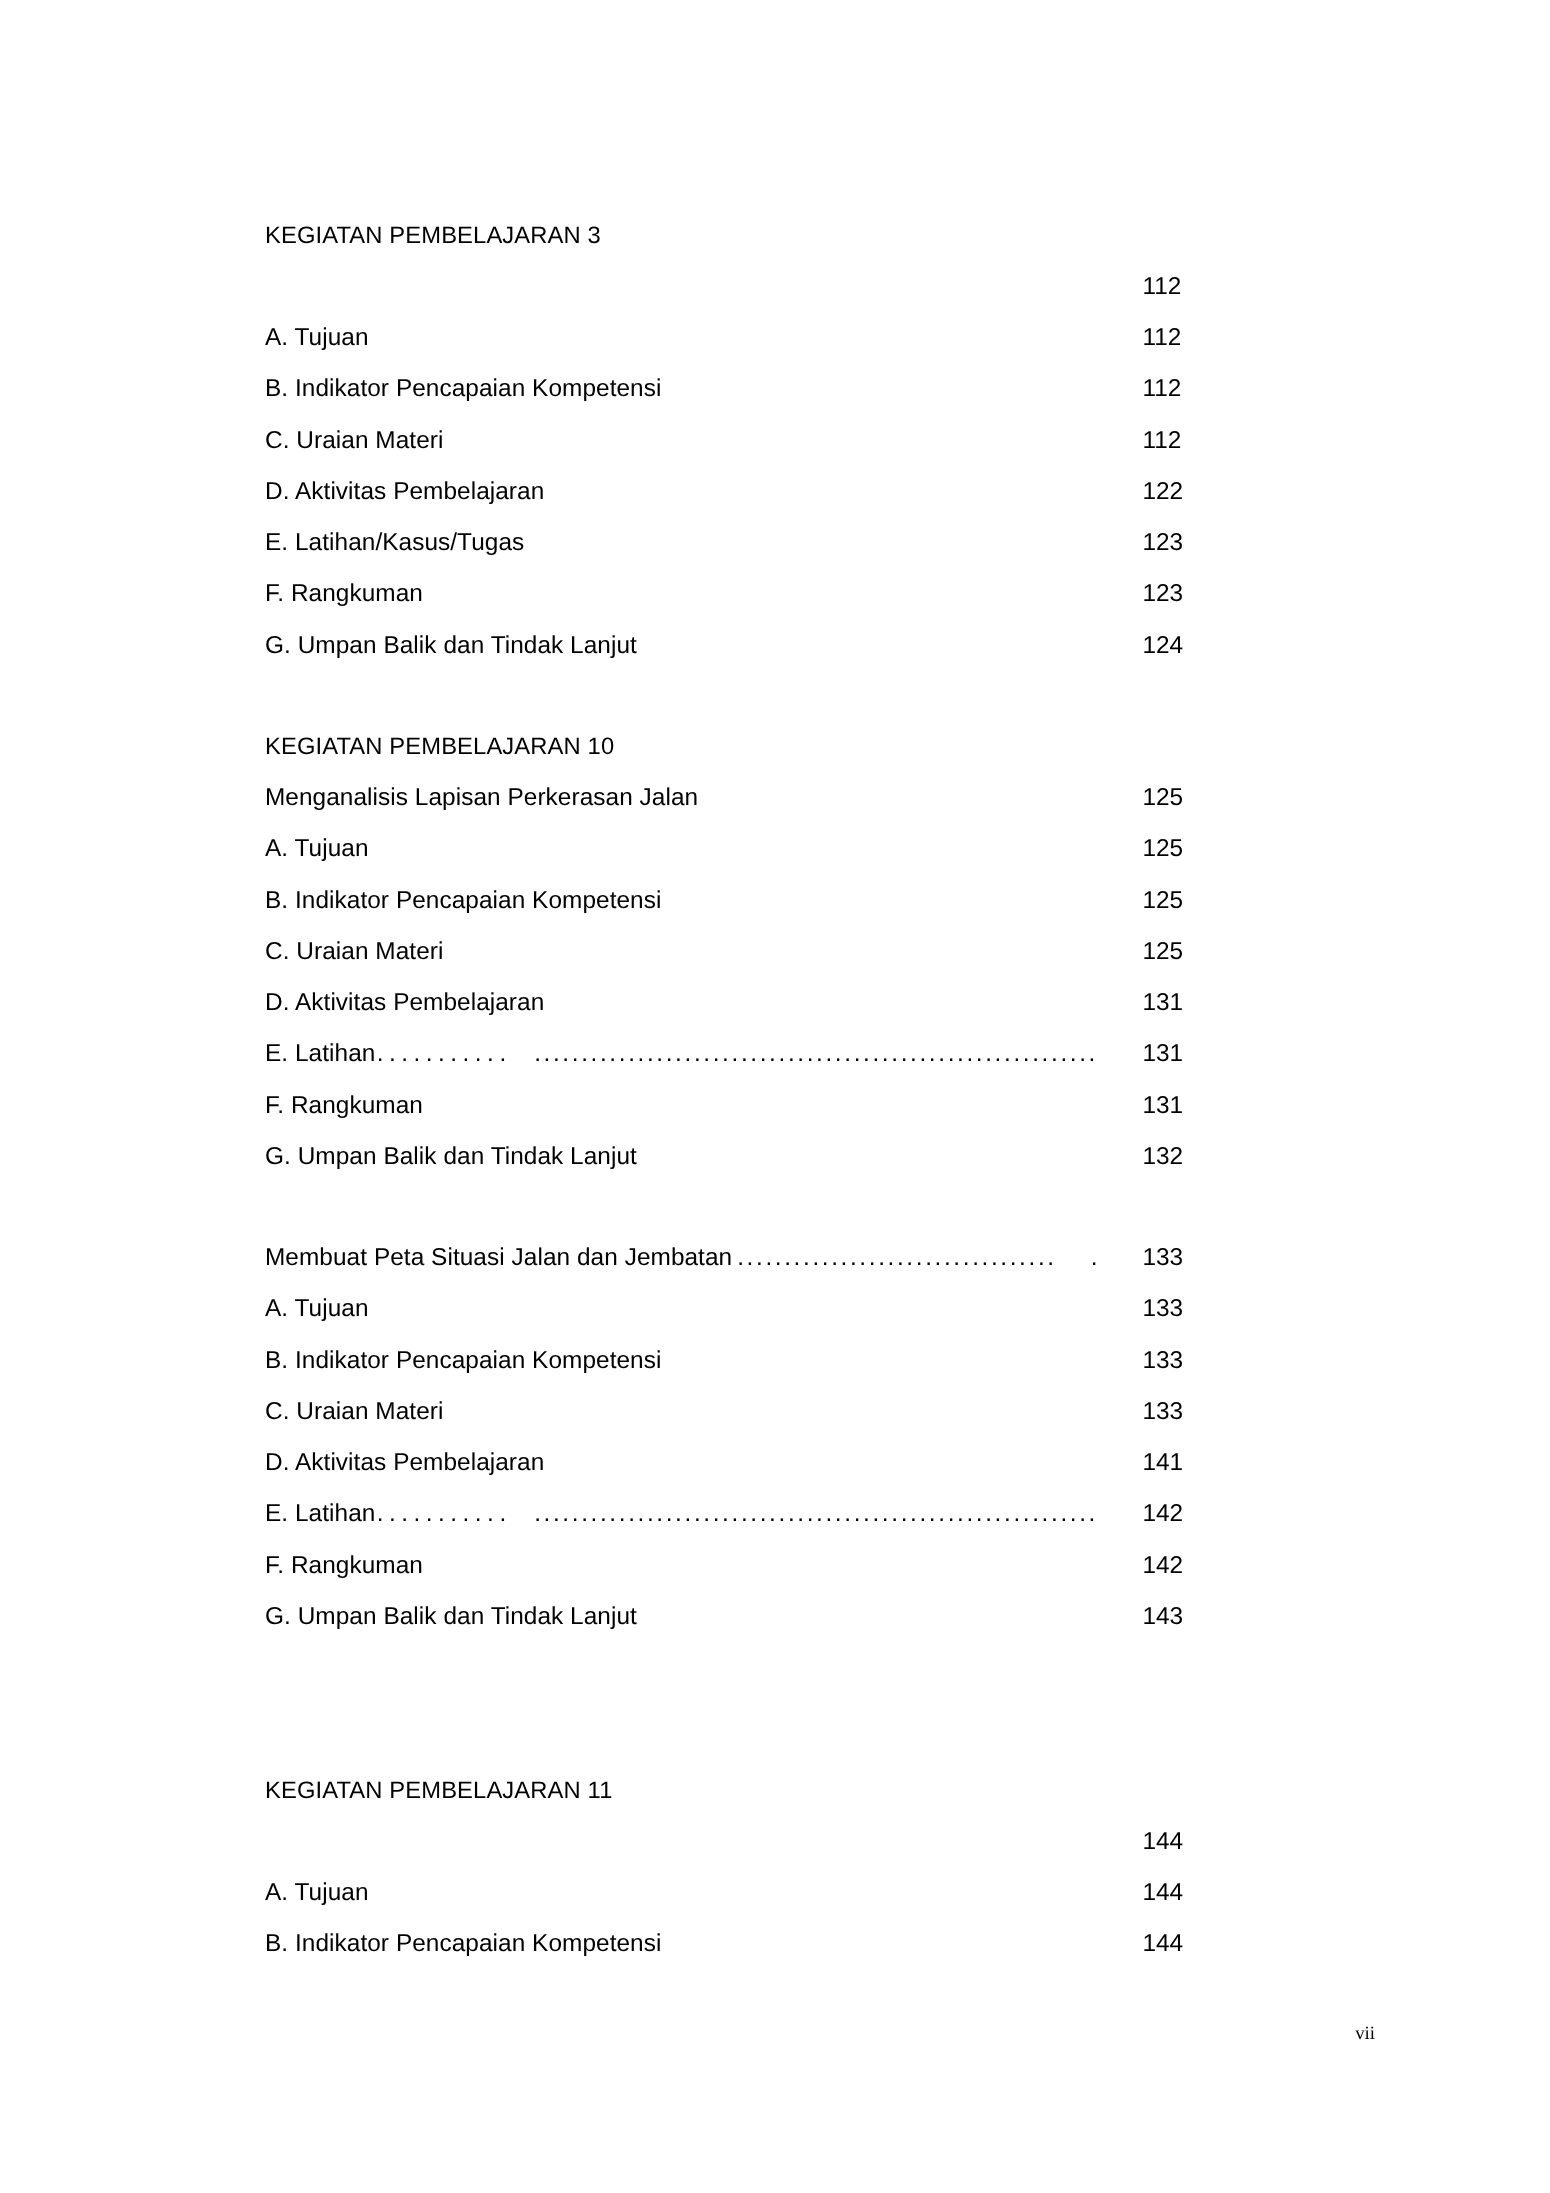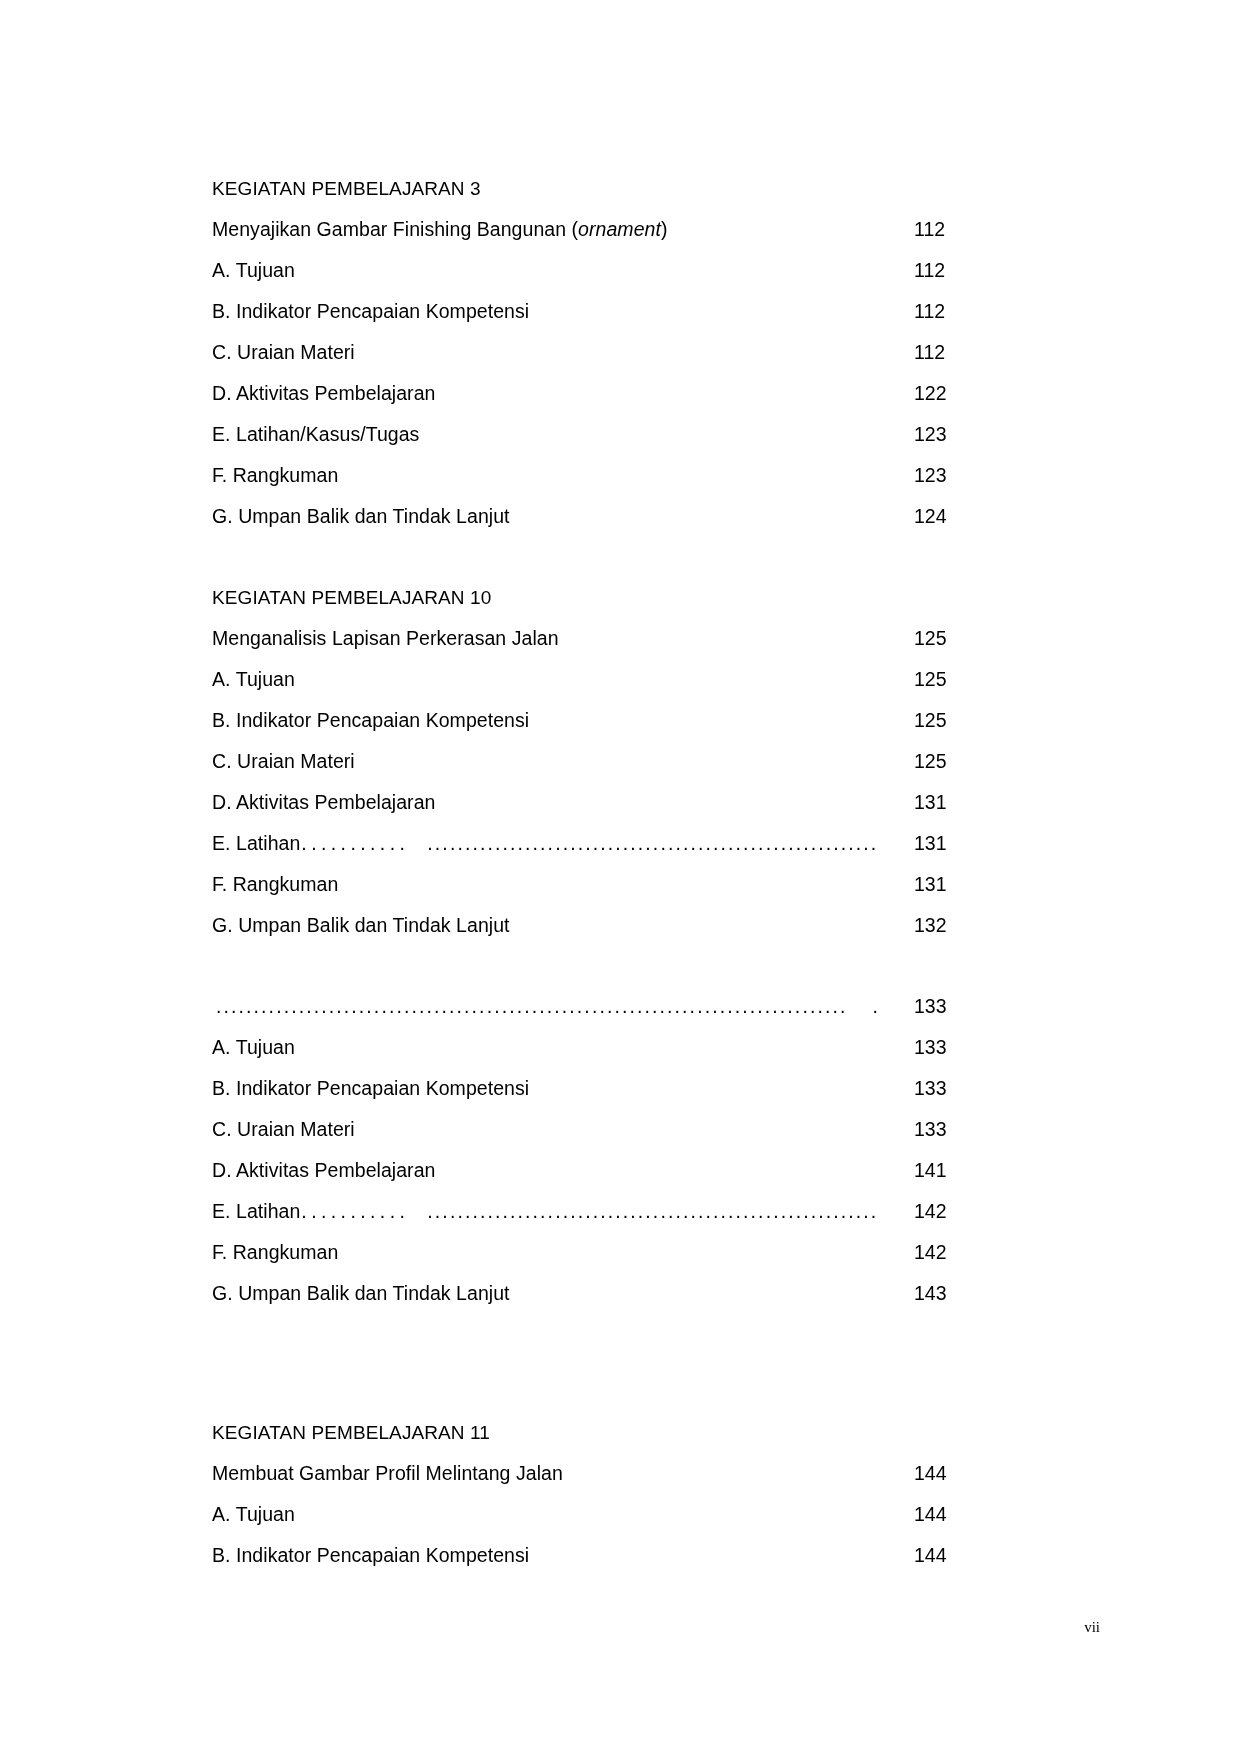--- a/index.html
+++ b/index.html
@@ -138,21 +138,20 @@
   }
 </style>
 </head>
 <body>
 
 <div class="page">
   <div class="content" id="toc-root">
       <div class="toc-section">
         <div class="section-heading">KEGIATAN PEMBELAJARAN 3</div>
         <div class="toc-row">
-          <div class="toc-label"><span>Menyajikan Gambar Finishing Bangunan (</span><em>ornament</em><span>)</span></div>
           <div class="toc-leader">
             <span>...............................................................................................</span>
           </div>
           <div class="toc-page">112</div>
         </div>
         <div class="toc-row">
           <div class="toc-label">A. Tujuan</div>
           <div class="toc-leader">
             <span>...............................................................................................</span>
           </div>
@@ -259,20 +258,21 @@
           <div class="toc-label">G. Umpan Balik dan Tindak Lanjut</div>
           <div class="toc-leader">
             <span>...............................................................................................</span>
           </div>
           <div class="toc-page">132</div>
         </div>
       </div>
       <div class="section-gap-sm"></div>
       <div class="toc-section">
         <div class="toc-row">
+          <div class="toc-label">Membuat Peta Situasi Jalan dan Jembatan</div>
           <div class="leader-tail">
             <span class="run-a">...............................................................................................</span>
             <span class="gap"></span>
             <span class="dot">.</span>
           </div>
           <div class="toc-page">133</div>
         </div>
         <div class="toc-row">
           <div class="toc-label">A. Tujuan</div>
           <div class="toc-leader">
@@ -322,21 +322,20 @@
           <div class="toc-leader">
             <span>...............................................................................................</span>
           </div>
           <div class="toc-page">143</div>
         </div>
       </div>
       <div class="section-gap-lg"></div>
       <div class="toc-section">
         <div class="section-heading">KEGIATAN PEMBELAJARAN 11</div>
         <div class="toc-row">
-          <div class="toc-label">Membuat Gambar Profil Melintang Jalan</div>
           <div class="toc-leader">
             <span>...............................................................................................</span>
           </div>
           <div class="toc-page">144</div>
         </div>
         <div class="toc-row">
           <div class="toc-label">A. Tujuan</div>
           <div class="toc-leader">
             <span>...............................................................................................</span>
           </div>

